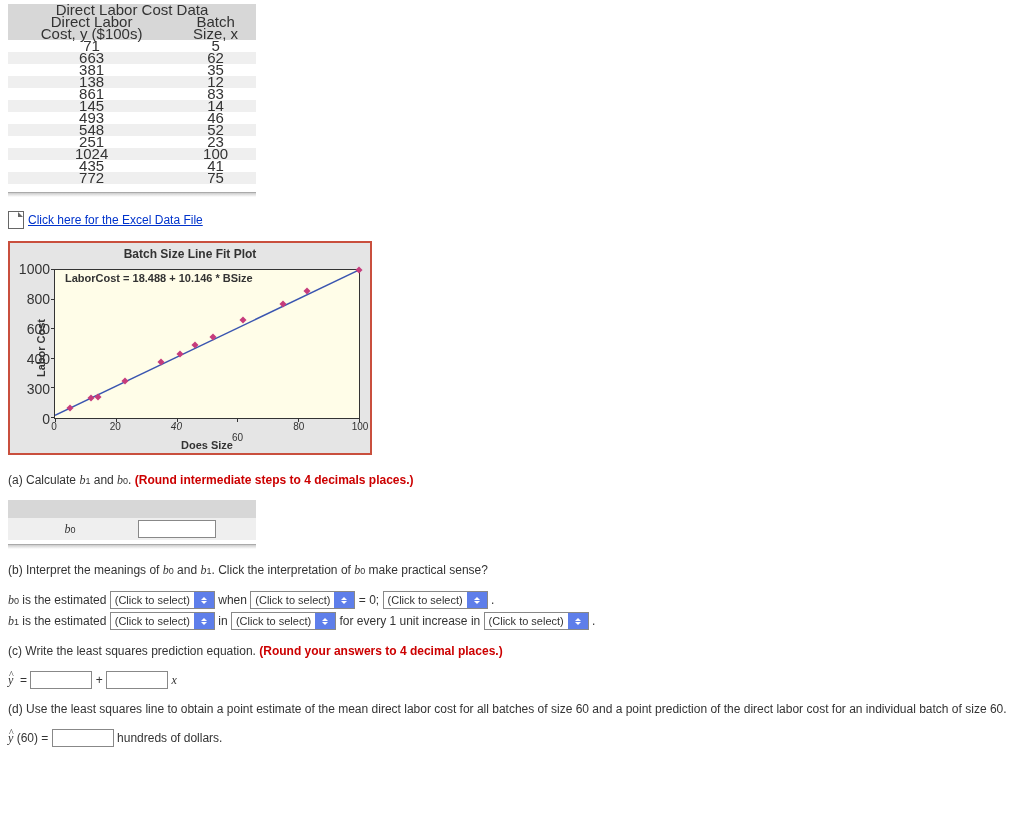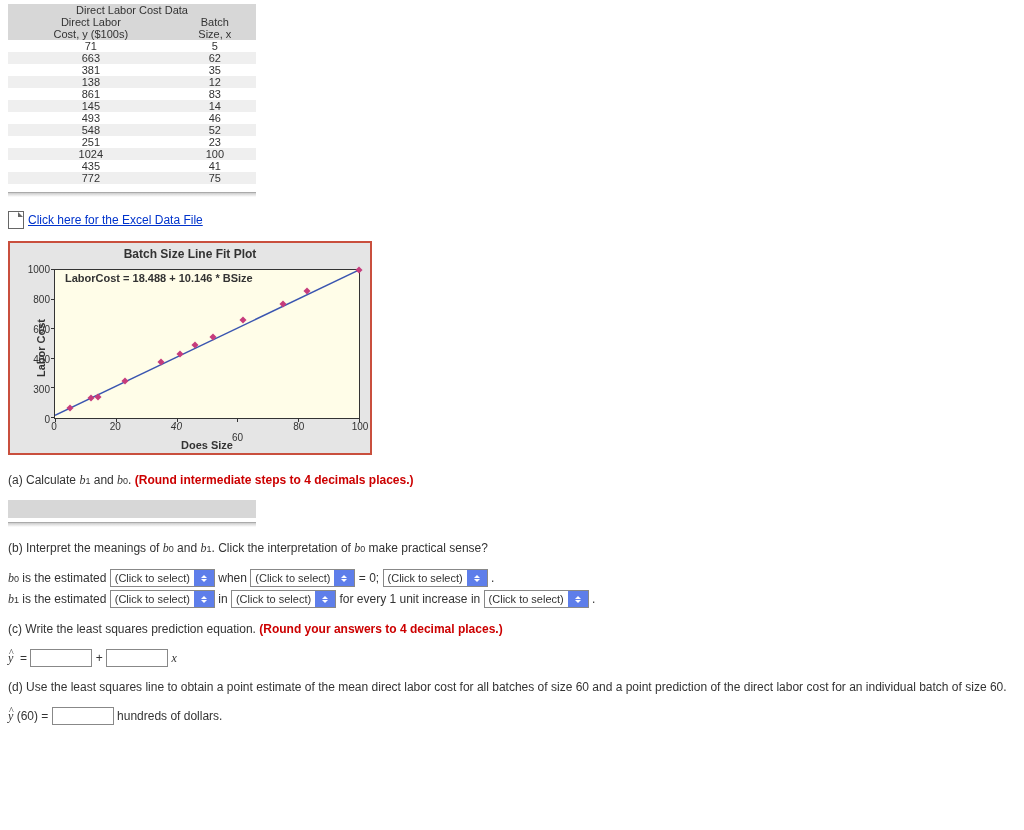--- a/index.html
+++ b/index.html
@@ -1,34 +1,34 @@
 <!DOCTYPE html>
 <html><head>
 <meta charset="utf-8">
 <style>
 body { font-family: Arial, sans-serif; font-size: 12px; color: #333; margin: 0; padding: 4px 8px; }
 .data-table-container { width: 248px; margin-bottom: 8px; }
-table.data-table { border-collapse: collapse; width: 100%; font-size: 11px; }
+table.data-table { border-collapse: collapse; width: 100%; font-size: 15px; }
 table.data-table td, table.data-table th { text-align: center; padding: 0 4px; height: 12px; line-height: 12px; }
 .hdr-row td { background: #d7d7d7; }
 .odd td { background: #fff; }
 .even td { background: #efefef; }
 .divider-bar { height: 4px; background: linear-gradient(#ccc,#fff); border-top: 1px solid #aaa; width: 248px; margin: 2px 0 14px 0; }
 .excel-link { color: #0033cc; text-decoration: underline; font-size: 12px; }
 .excel-link-container { display: flex; align-items: center; gap: 4px; margin: 2px 0 12px 0; }
 .excel-icon { width: 14px; height: 16px; border: 1px solid #666; position: relative; background: #fff; }
 .excel-icon::after { content: ""; position: absolute; right: 0; top: 0; width: 5px; height: 5px; background: #666; clip-path: polygon(0 0,100% 100%,0 100%); }
 
 .chart-wrap { border: 2px solid #c94f3d; background: #e5e5e5; width: 360px; height: 210px; margin: 0 0 18px 0; position: relative; }
 .chart-title { text-align: center; font-weight: bold; padding: 4px 0; font-size: 12px; }
 .plot-area { position: absolute; left: 44px; top: 26px; right: 10px; bottom: 34px; border: 1px solid #333; background: #fffde8; }
 .y-axis-label { position: absolute; left: 2px; top: 50%; transform: translateY(-50%) rotate(-90deg); font-weight: bold; font-size: 11px; }
 .x-axis-label { position: absolute; bottom: 2px; left: 44px; right: 10px; text-align: center; font-weight: bold; font-size: 11px; }
 .y-ticks { position: absolute; left: 14px; top: 26px; bottom: 34px; width: 28px; }
-.y-tick { position: absolute; right: 2px; font-size: 10px; transform: translateY(50%); }
+.y-tick { position: absolute; right: 2px; font-size: 14px; transform: translateY(50%); }
 .x-ticks { position: absolute; left: 44px; right: 10px; bottom: 18px; height: 14px; }
 .x-tick { position: absolute; font-size: 10px; transform: translateX(-50%); top: 0; }
 .tick-mark-y { position: absolute; left: -4px; width: 4px; height: 1px; background: #333; }
 .tick-mark-x { position: absolute; bottom: -4px; height: 4px; width: 1px; background: #333; }
 .fit-line { position: absolute; left: 0; top: 0; width: 100%; height: 100%; pointer-events: none; }
 .fit-line line { stroke: #3a55b0; stroke-width: 1.5; }
 .data-point { position: absolute; width: 5px; height: 5px; background: #c63c7c; transform: translate(-50%,50%) rotate(45deg); }
 .eq-label { position: absolute; left: 8px; top: 2px; font-size: 11px; font-weight: bold; background: #fffde8; padding: 0 2px; }
 
 .question { font-size: 12px; margin: 12px 0; }
@@ -185,20 +185,24 @@
   <span>(a) Calculate </span><i class="var">b</i><span class="sub">1</span><span> and </span><i class="var">b</i><span class="sub">0</span><span>. </span><span class="red">(Round intermediate steps to 4 decimals places.)</span>
 </div>
 
 <div class="ans-table-container">
 <table class="ans-table">
   <tbody>
         <tr class="hdr">
           <td style="width:50%"></td>
           <td></td>
         </tr>
+  <tr class="even">
+    <td style="text-align:center"><i class="var">b</i><span class="sub">0</span></td>
+    <td><input class="num-input" style=""></td>
+  </tr>
 </tbody>
     </table>
 </div>
 <div class="divider-bar"></div>
 
 <div class="question">
   <span>(b) Interpret the meanings of </span><i class="var">b</i><span class="sub">0</span><span> and </span><i class="var">b</i><span class="sub">1</span><span>. Click the interpretation of </span><i class="var">b</i><span class="sub">0</span><span> make practical sense?</span>
 </div>
 
 <div class="line-text">

